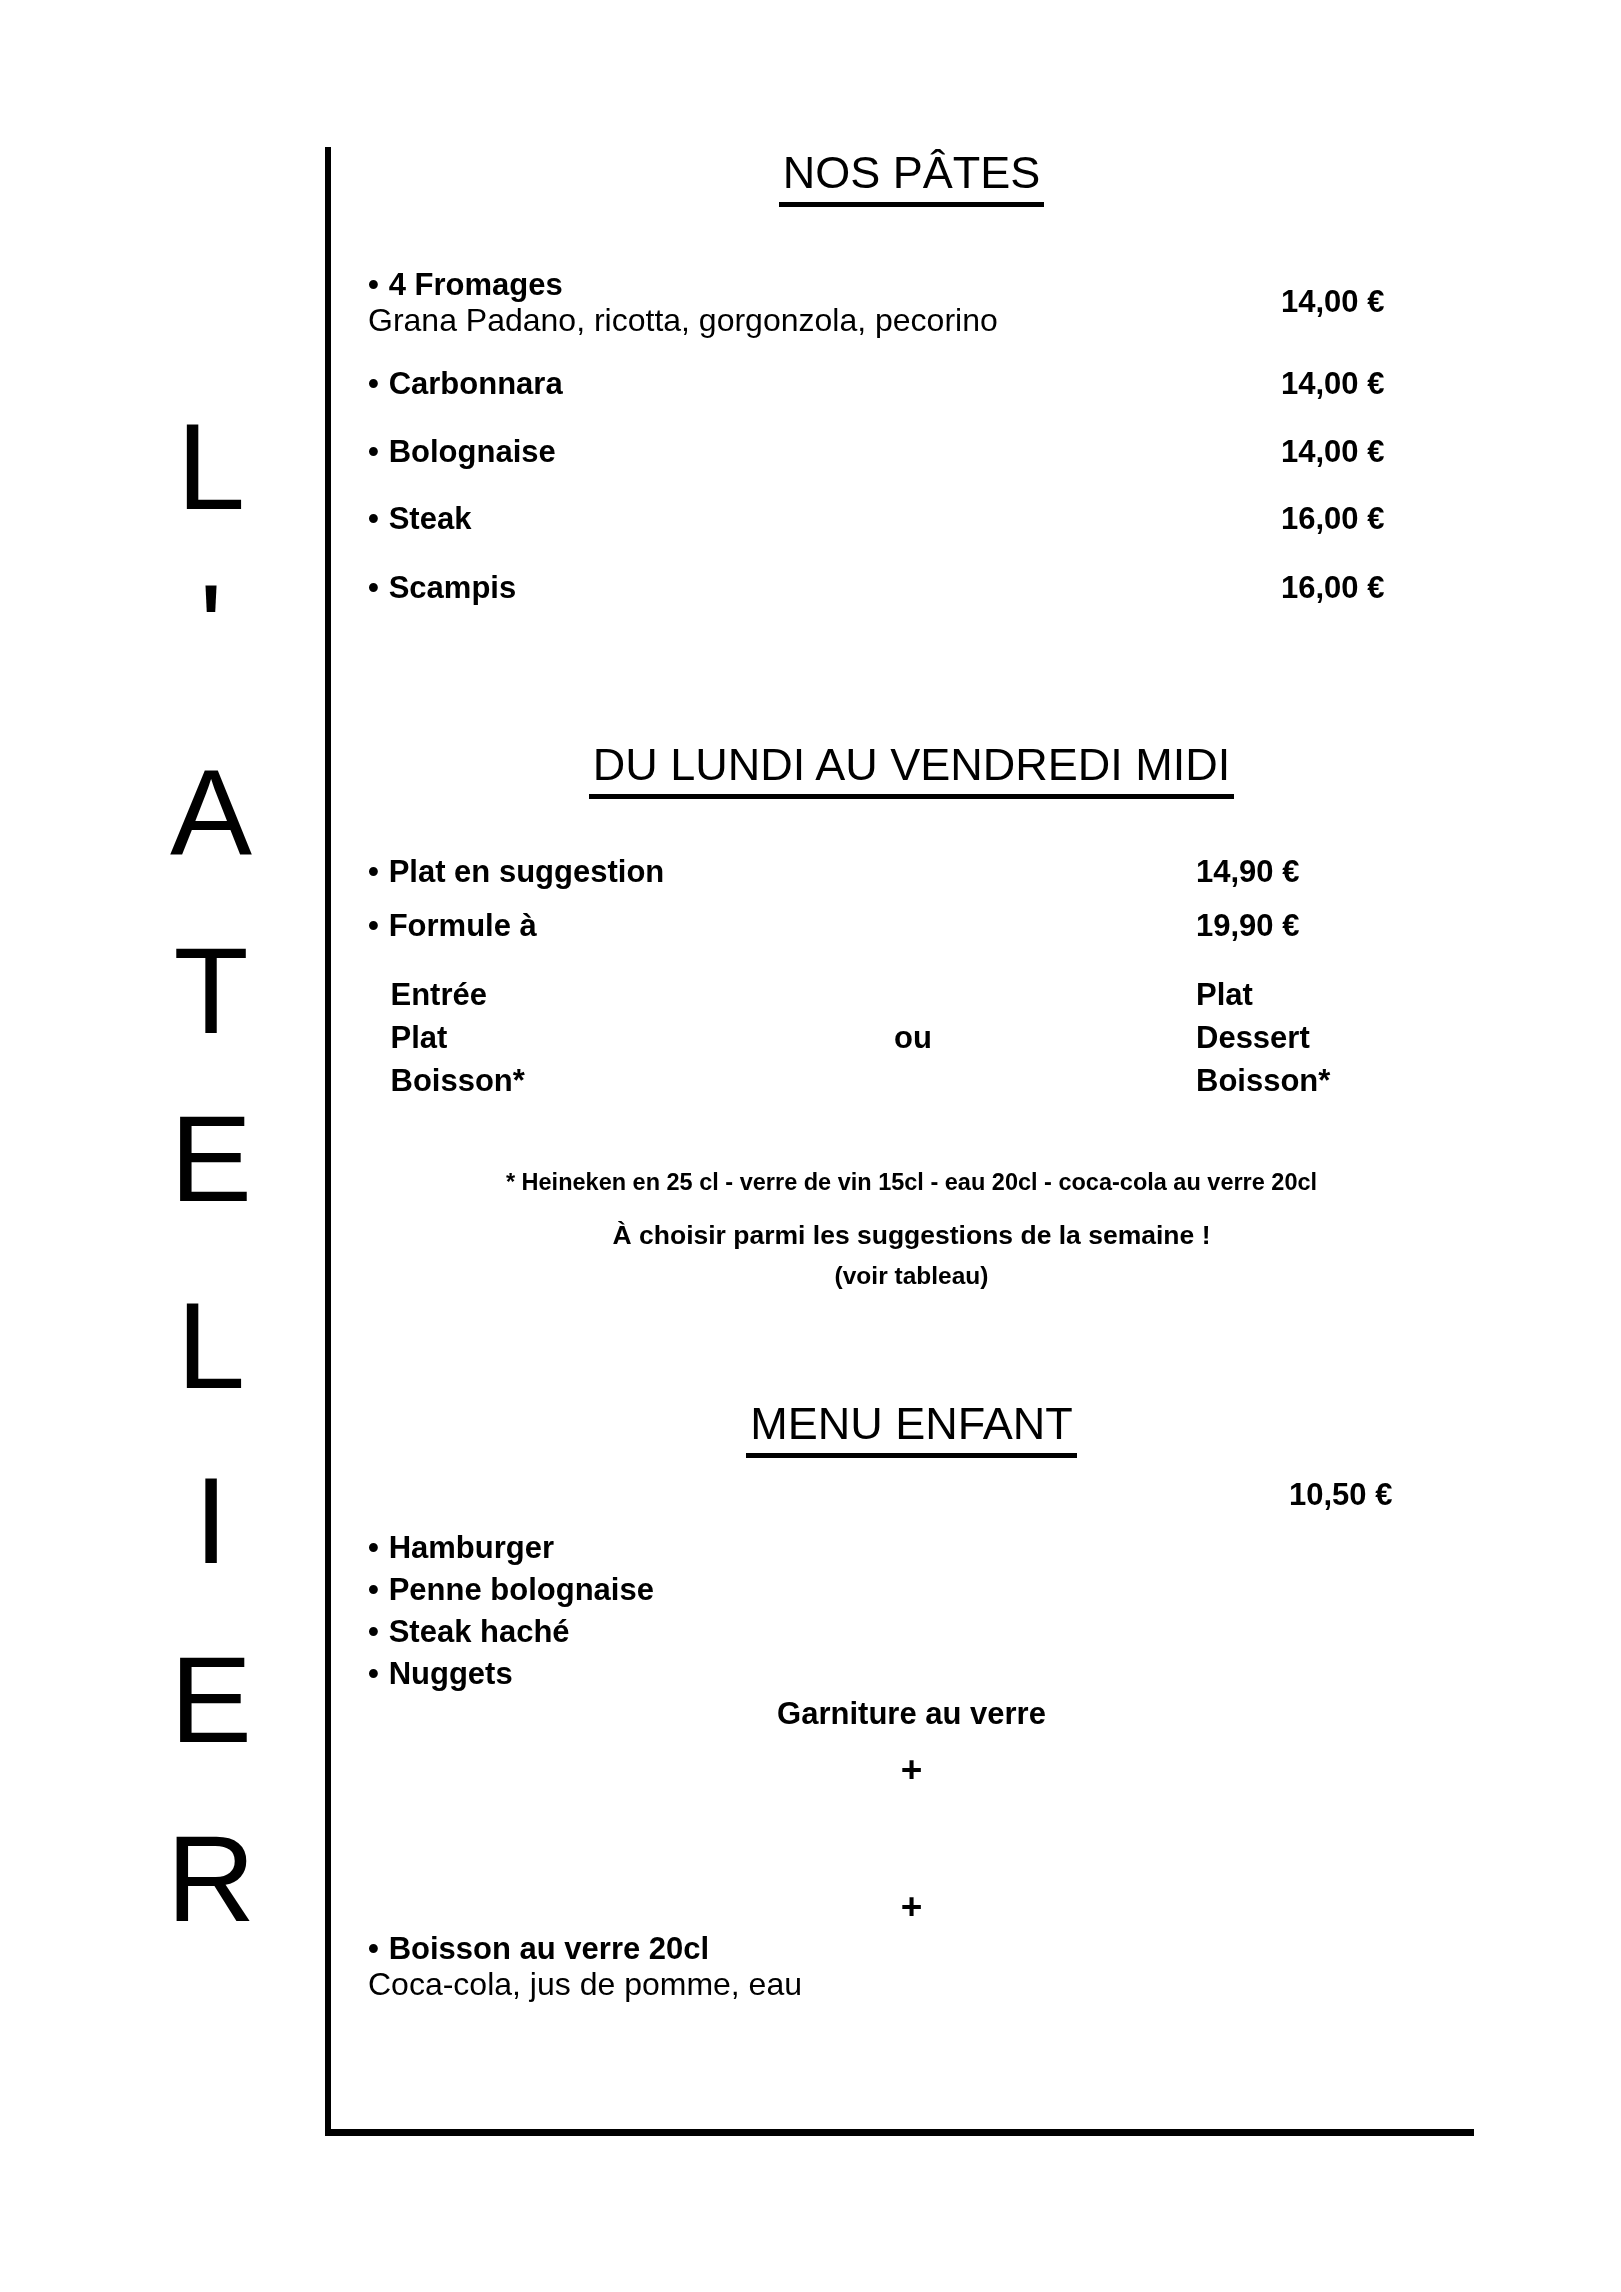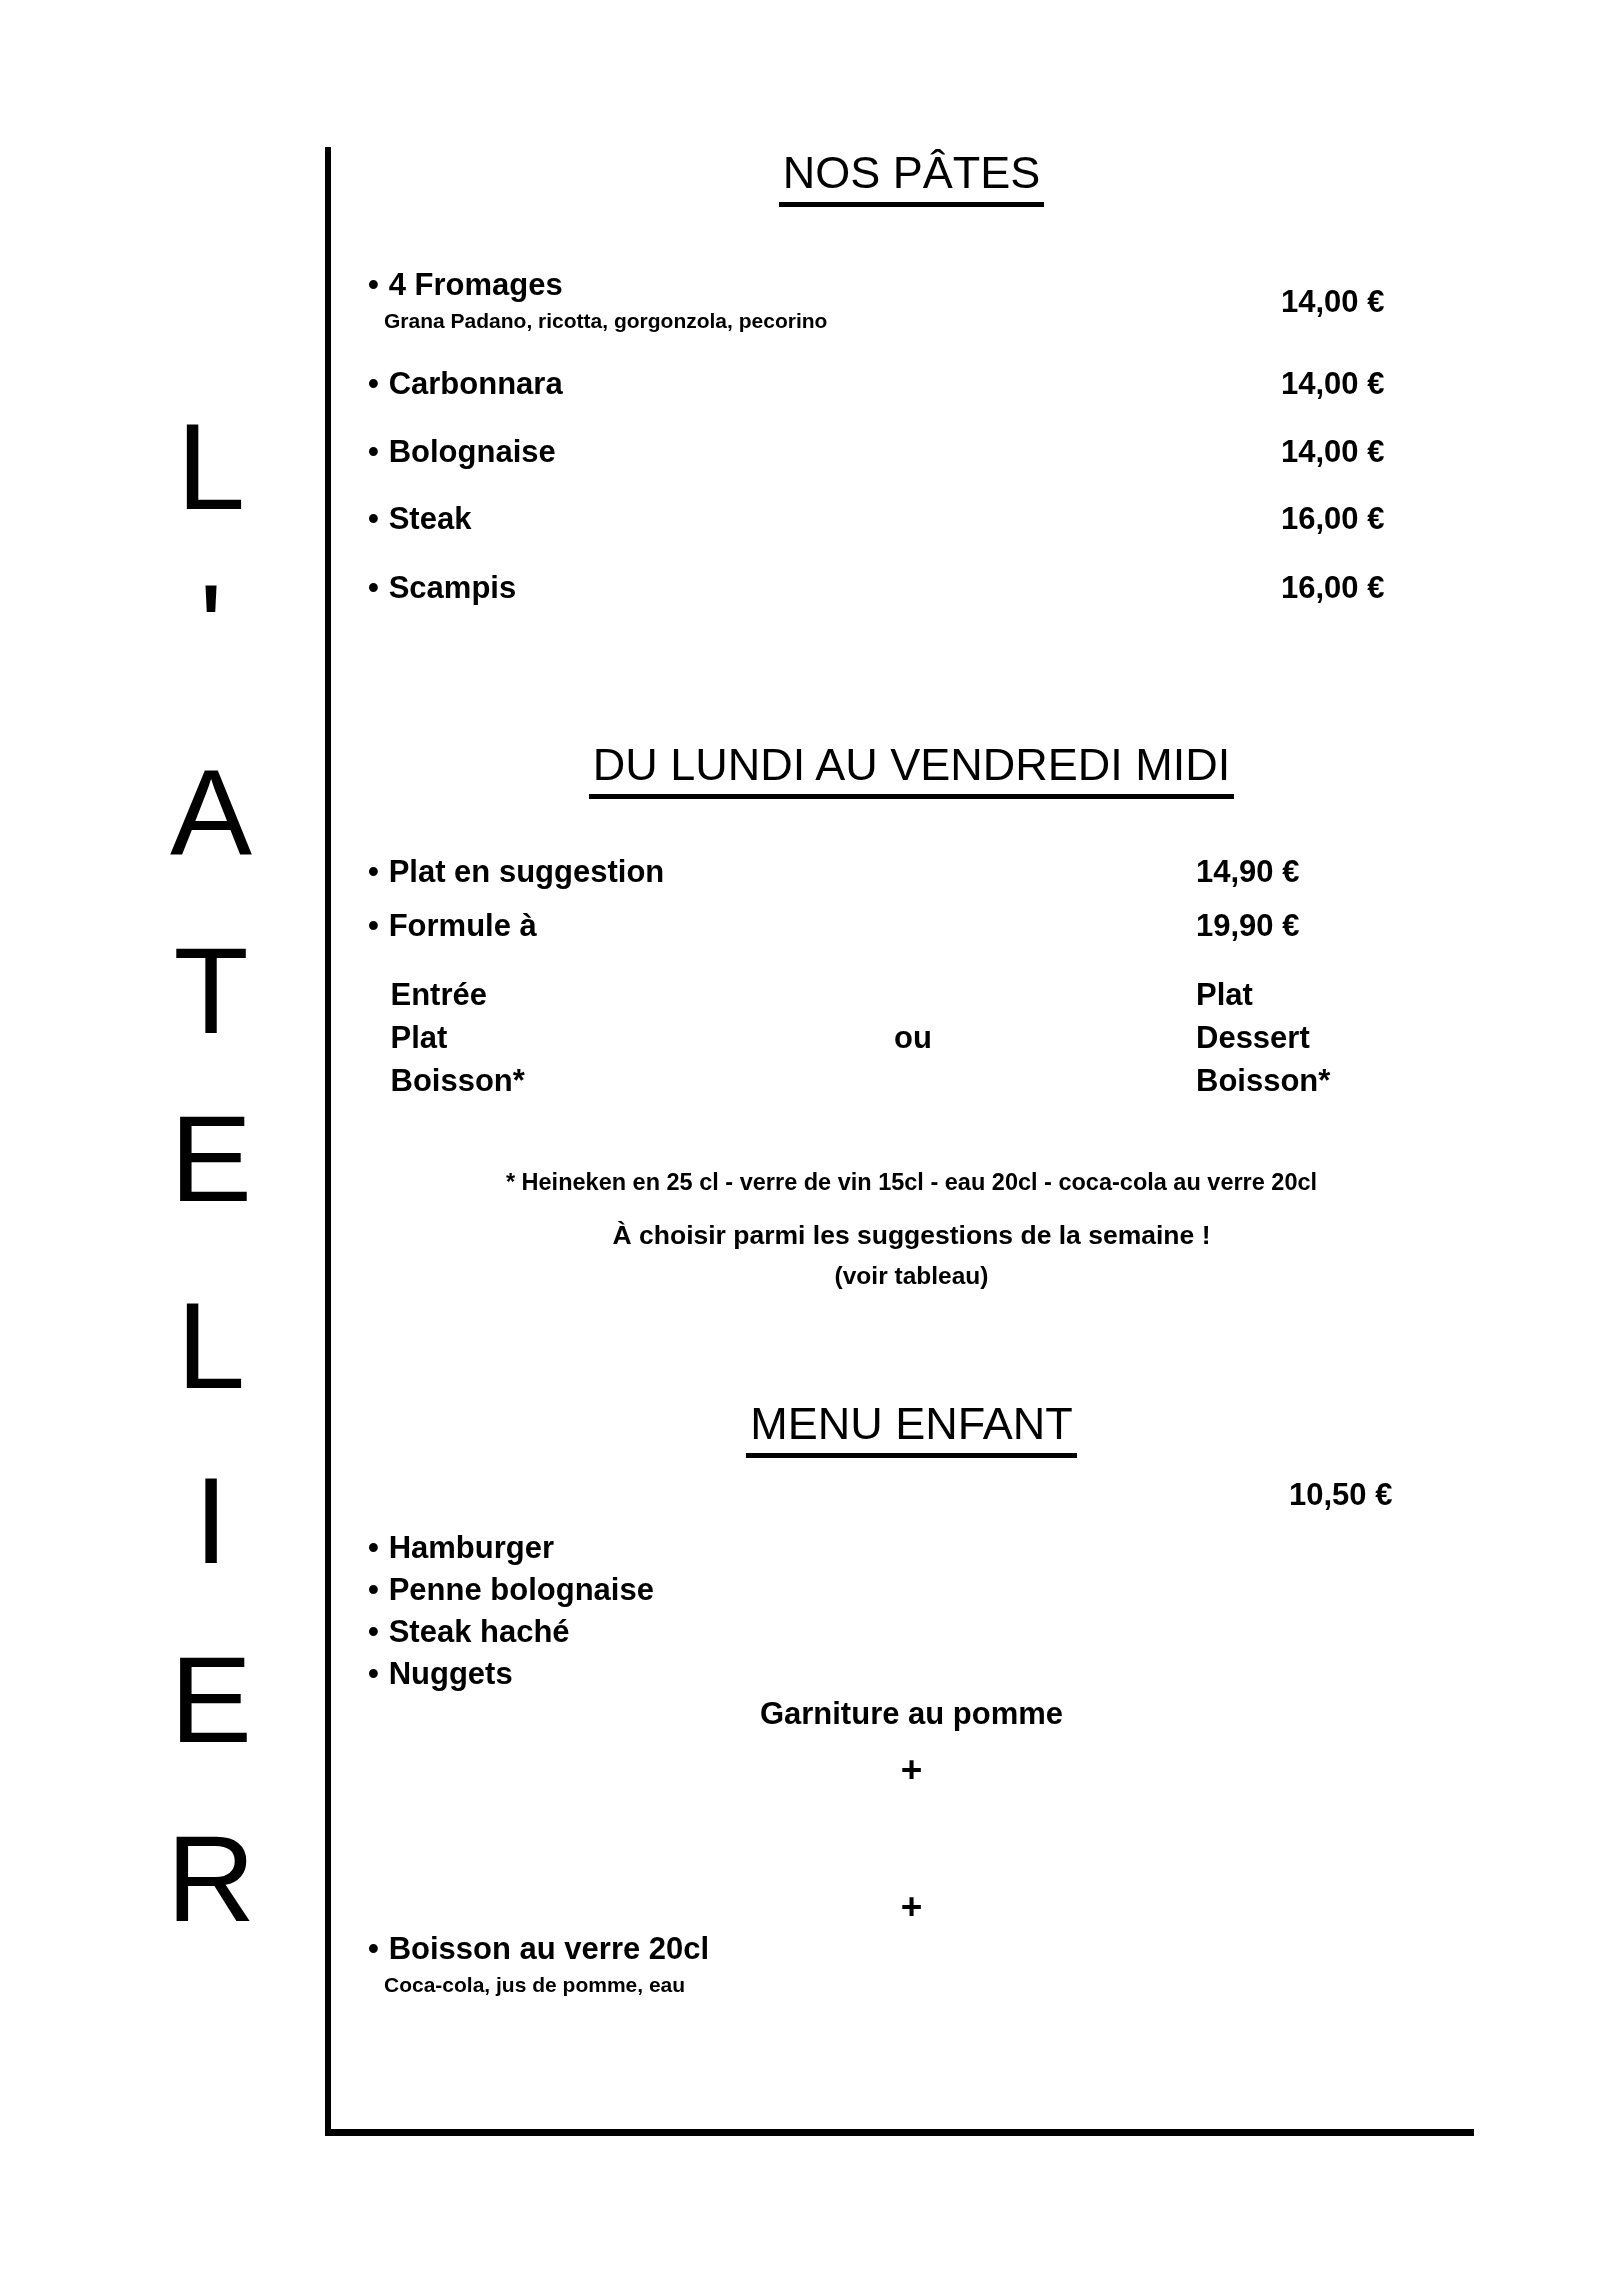--- a/index.html
+++ b/index.html
@@ -27,21 +27,21 @@
   
   .sec-title{
     position:absolute;left:353px;width:1117px;margin:0;
     text-align:center;
     font-size:45px;font-weight:400;line-height:55px;
   }
   .sec-title .tspan{display:inline-block;border-bottom:5.9px solid #000;padding:0 3.9px 2px;}
   
   .row{position:absolute;left:368px;font-size:31px;font-weight:700;line-height:39px;white-space:nowrap;}
   .bullet{margin-right:9.8px;}
-  .subtext{position:absolute;left:368px;font-size:21px;font-weight:700;line-height:33px;white-space:nowrap;margin-left:16px;}
+  .subtext{position:absolute;left:368px;font-size:32px;font-weight:400;line-height:33px;white-space:nowrap;}
   .price{position:absolute;font-size:31px;font-weight:700;line-height:39px;white-space:nowrap;}
   .list{position:absolute;left:368px;font-size:31px;font-weight:700;line-height:42px;white-space:nowrap;}
   .centered{position:absolute;left:353px;width:1117px;text-align:center;}
   .garniture{font-size:31px;font-weight:700;line-height:39px;}
   .plus{font-size:37px;font-weight:700;line-height:39px;}
   .footnote{font-size:23.5px;font-weight:700;line-height:29px;}
   .note{font-size:26.5px;font-weight:700;line-height:33px;}
   .note2{font-size:24.5px;font-weight:700;line-height:31px;}
   
   .formula{position:absolute;left:368px;width:1063px;font-size:31px;font-weight:700;line-height:43px;}
@@ -136,21 +136,21 @@
 
   <div class="price" style="top:1475px;left:1289px">10,50 €</div>
 
   <div class="list" style="top:1527px">
     <div><span class="bullet">•</span><span>Hamburger</span></div>
     <div><span class="bullet">•</span><span>Penne bolognaise</span></div>
     <div><span class="bullet">•</span><span>Steak haché</span></div>
     <div><span class="bullet">•</span><span>Nuggets</span></div>
   </div>
 
-  <div class="centered garniture" style="top:1694px">Garniture au pomme</div>
+  <div class="centered garniture" style="top:1694px">Garniture au verre</div>
 
   <div class="centered plus" style="top:1750px">+</div>
 
   <div class="list" style="top:1796px">
   </div>
 
   <div class="centered plus" style="top:1887px">+</div>
 
   <div class="row" style="top:1929px">
     <span class="bullet">•</span><span>Boisson au verre 20cl</span>

